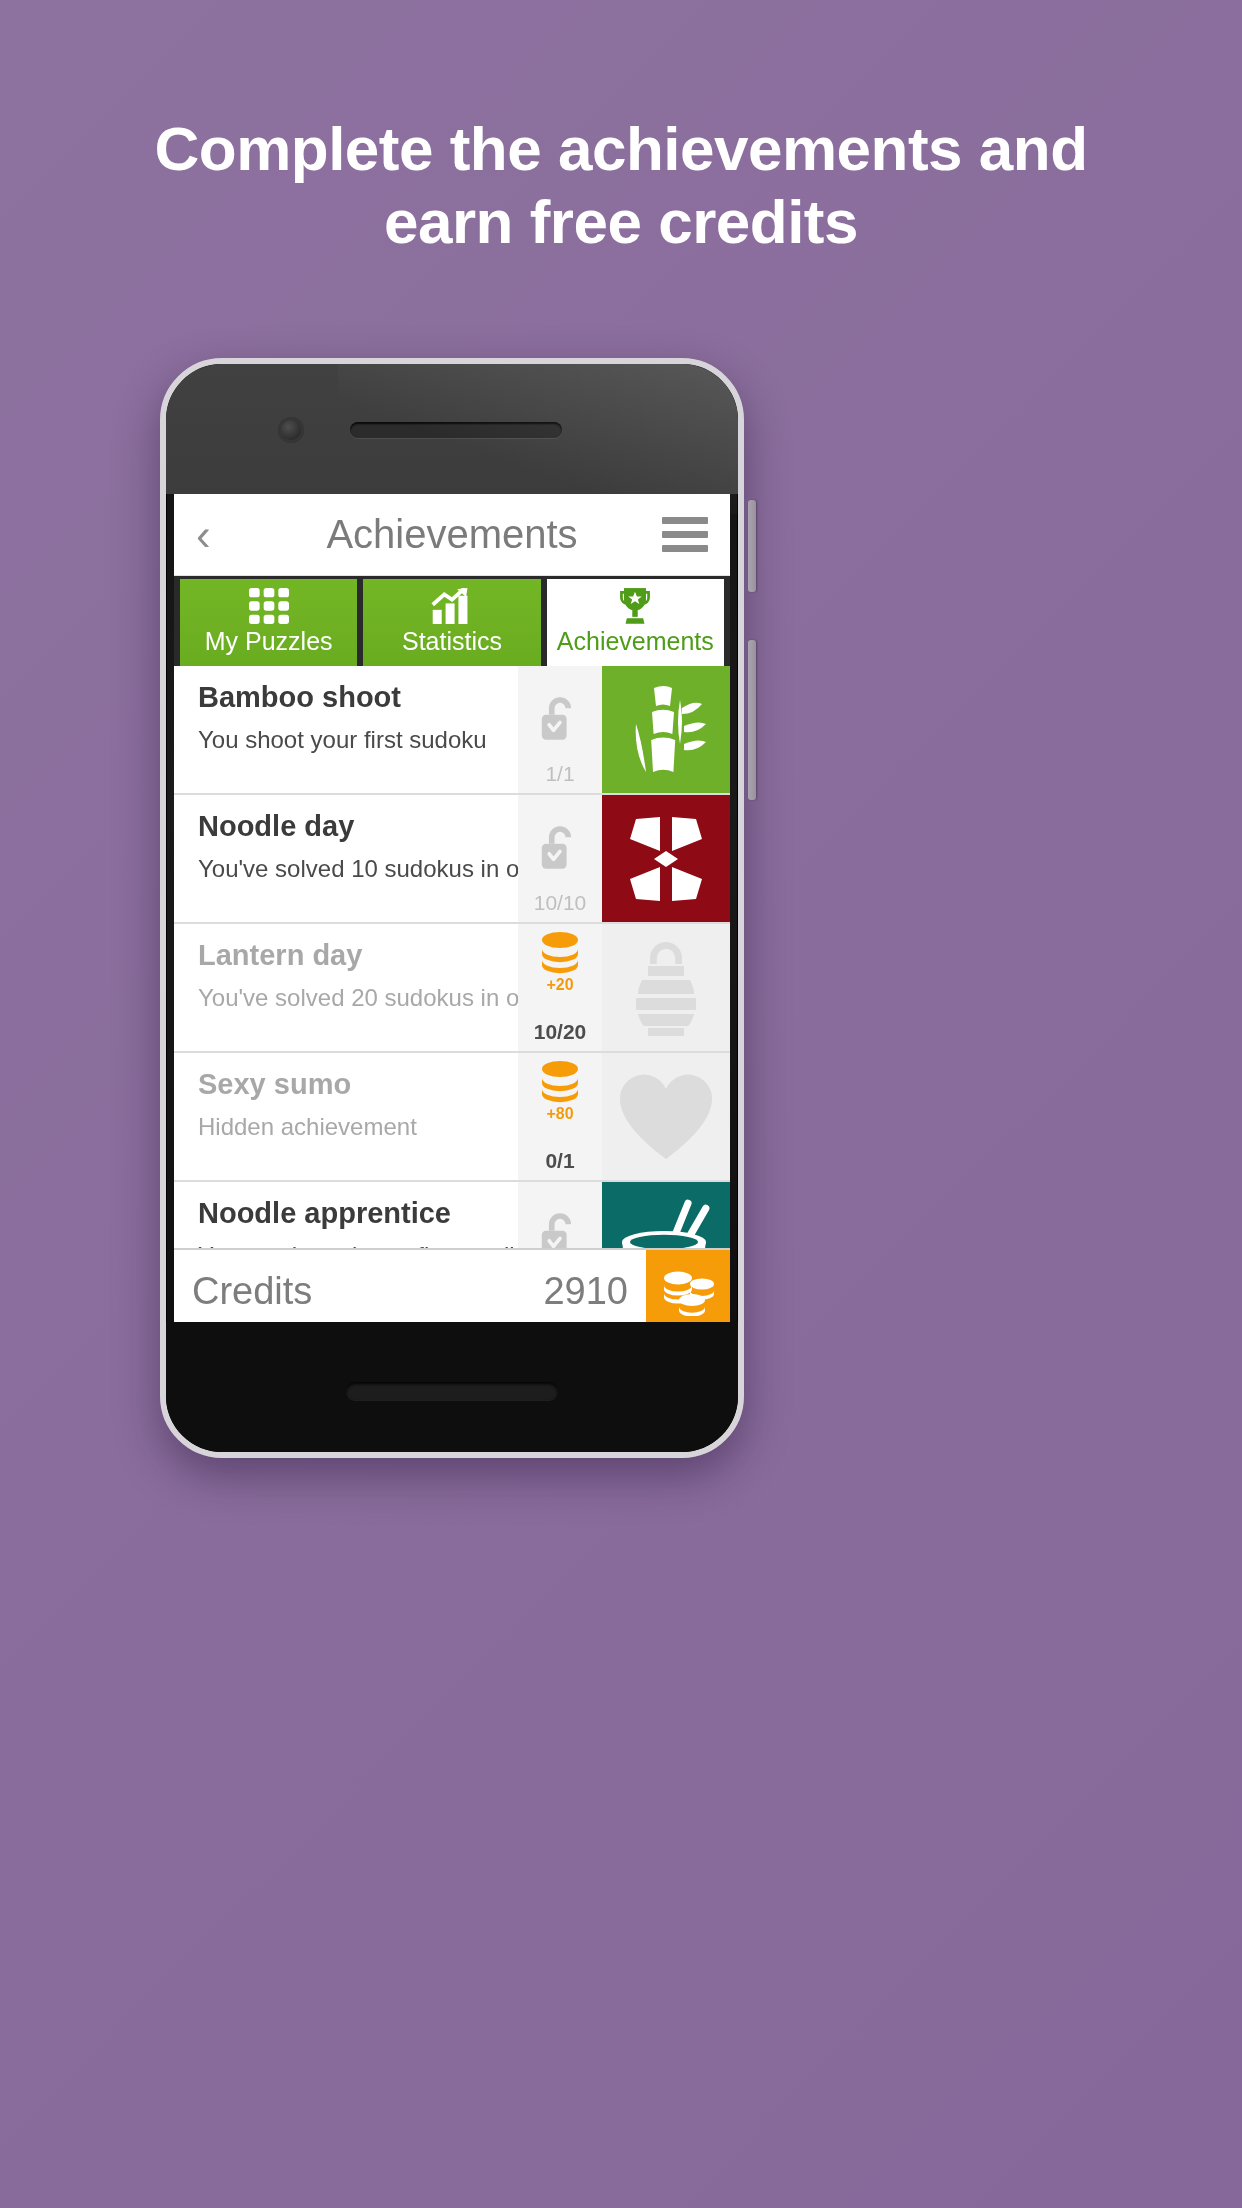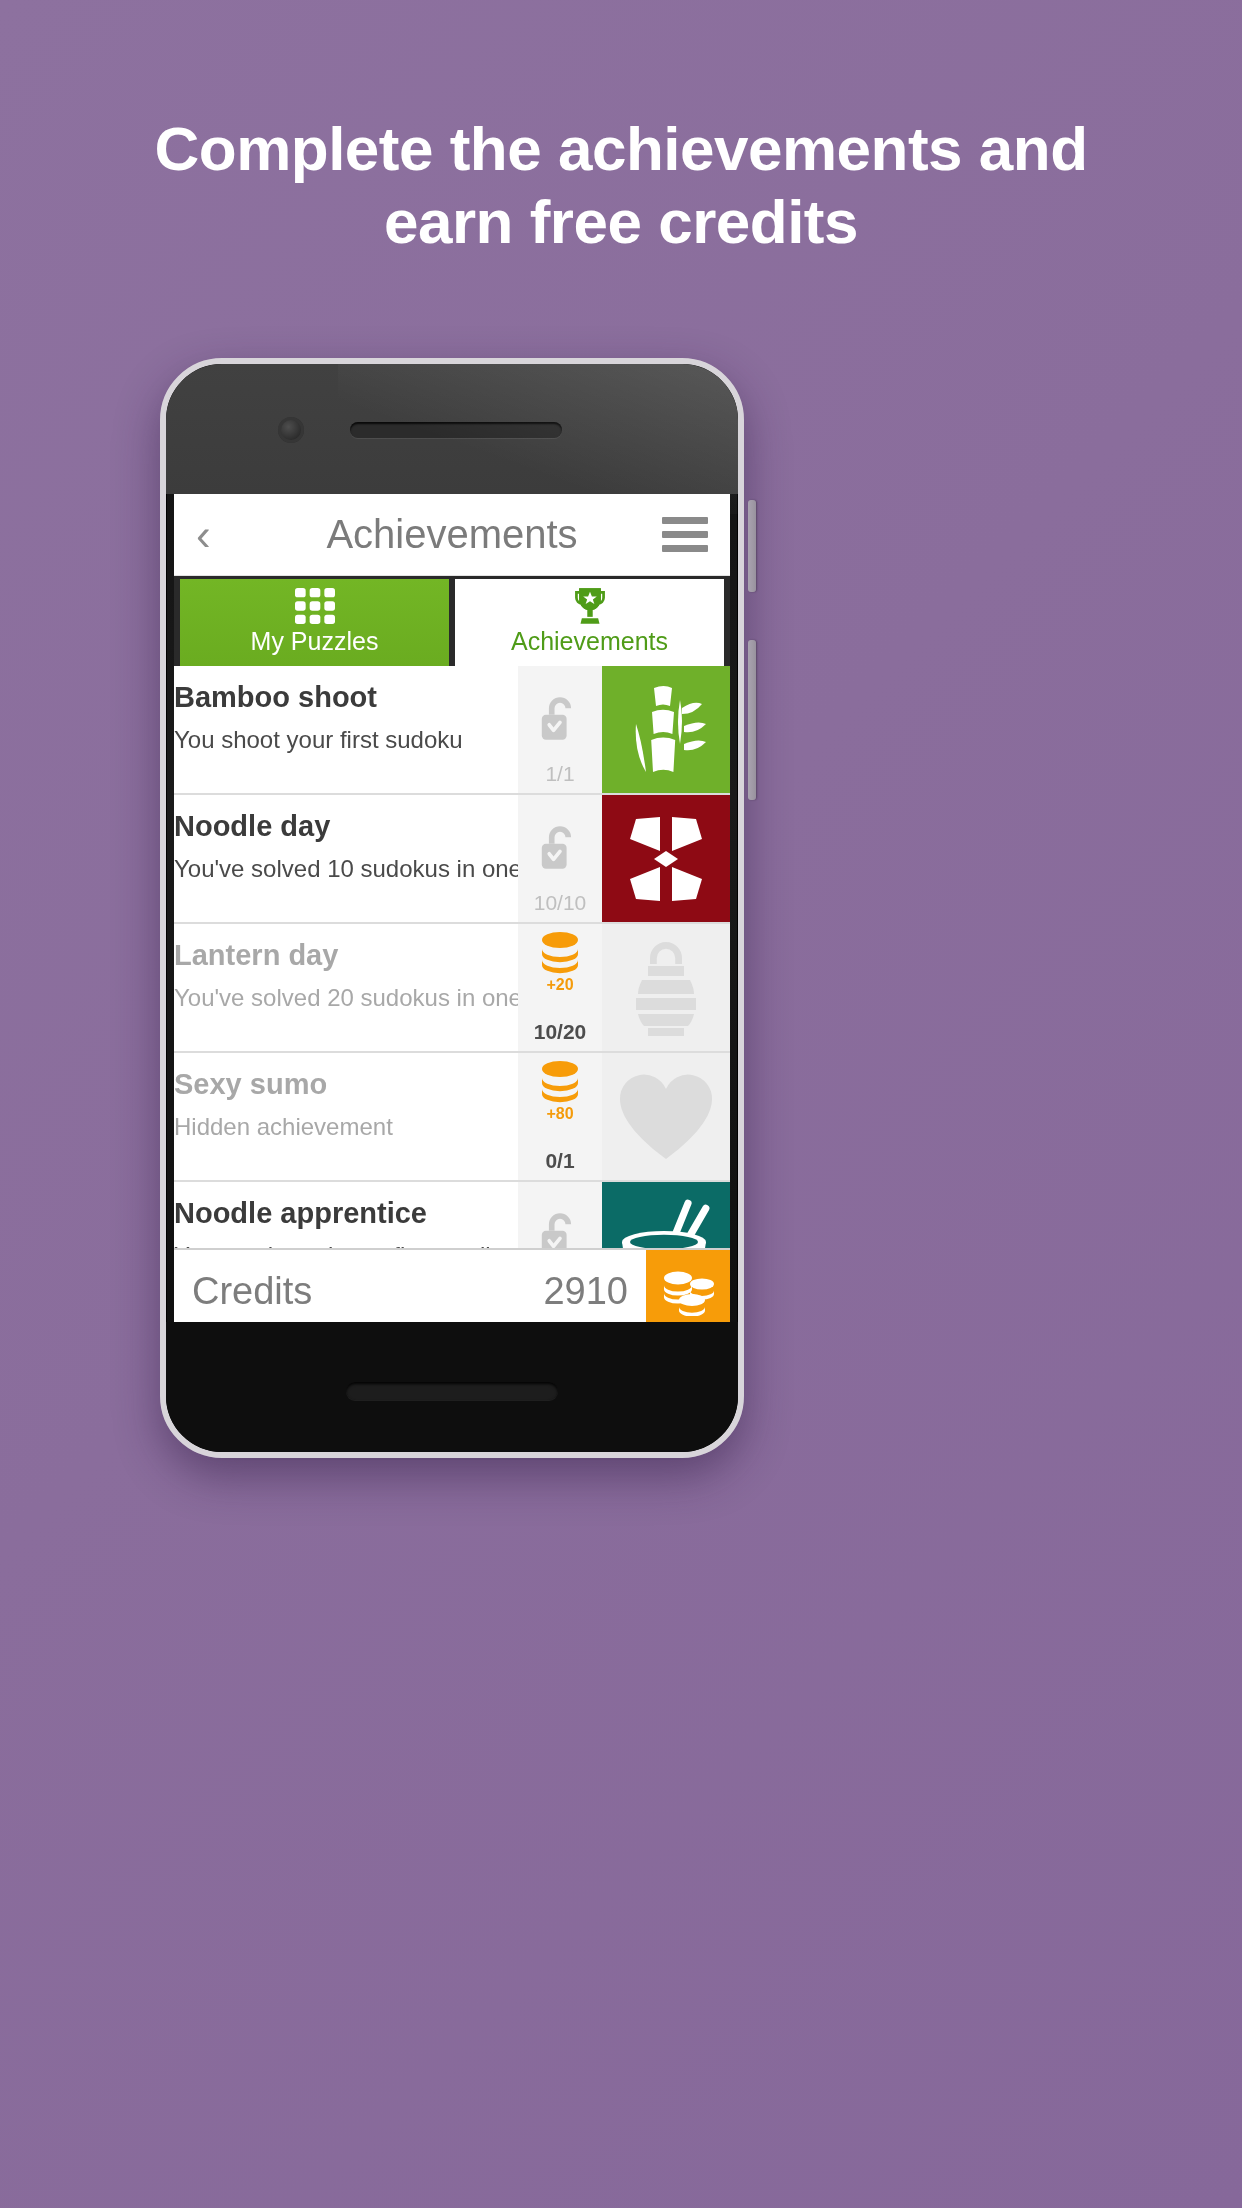--- a/index.html
+++ b/index.html
@@ -169,21 +169,21 @@
   .ach-list { background:#fff; }
   .ach-row {
     display:flex;
     height:129px;
     border-bottom:2px solid #dcdcdc;
     background:#ffffff;
     cursor:pointer;
   }
   .ach-text {
     flex:1;
-    padding:14px 0 0 0;
+    padding:14px 0 0 24px;
     overflow:hidden;
   }
   .ach-title {
     font-size:29px;
     font-weight:bold;
     color:#3b3b3b;
     line-height:1.2;
     white-space:nowrap;
   }
   .ach-desc {
@@ -288,20 +288,34 @@
                 <rect x="22" y="10" width="8" height="7" rx="2"></rect>
                 <rect x="0" y="20" width="8" height="7" rx="2"></rect>
                 <rect x="11" y="20" width="8" height="7" rx="2"></rect>
                 <rect x="22" y="20" width="8" height="7" rx="2"></rect>
               </g>
             </svg>
           </div>
           <div class="tab-label">My Puzzles</div>
         </div>
 
+        <div class="tab">
+          <div class="tab-icon">
+            <svg width="42" height="36" viewBox="0 0 32 28" aria-hidden="true">
+              <g fill="#ffffff">
+                <rect x="1" y="17" width="7" height="11"></rect>
+                <rect x="11" y="12" width="7" height="16"></rect>
+                <rect x="21" y="6" width="7" height="22"></rect>
+                <path d="M1 13 L10 5 L16 9 L26 0 L26 0" stroke="#ffffff" stroke-width="3" fill="none"></path>
+                <polygon points="28,0 20,1 27,7"></polygon>
+              </g>
+            </svg>
+          </div>
+          <div class="tab-label">Statistics</div>
+        </div>
 
         <div class="tab active">
           <div class="tab-icon">
             <svg width="38" height="38" viewBox="0 0 28 28" aria-hidden="true">
               <g fill="#4f9c18">
                 <path d="M6 1 h16 v2 h3 v5 a5 5 0 0 1 -5 5 h-1 v-2 h1 a3 3 0 0 0 3 -3 V5 h-1 v4 a8 8 0 0 1 -16 0 V5 H5 v3 a3 3 0 0 0 3 3 h1 v2 H8 a5 5 0 0 1 -5 -5 V3 h3 z"></path>
                 <path d="M6 1 h16 v8 a8 8 0 0 1 -16 0 z"></path>
                 <rect x="12" y="16" width="4" height="6"></rect>
                 <path d="M8 23 h12 l1 4 H7 z"></path>
                 <polygon points="14,3.5 15.4,7 19,7 16.1,9.2 17.2,12.6 14,10.5 10.8,12.6 11.9,9.2 9,7 12.6,7" fill="#ffffff"></polygon>

